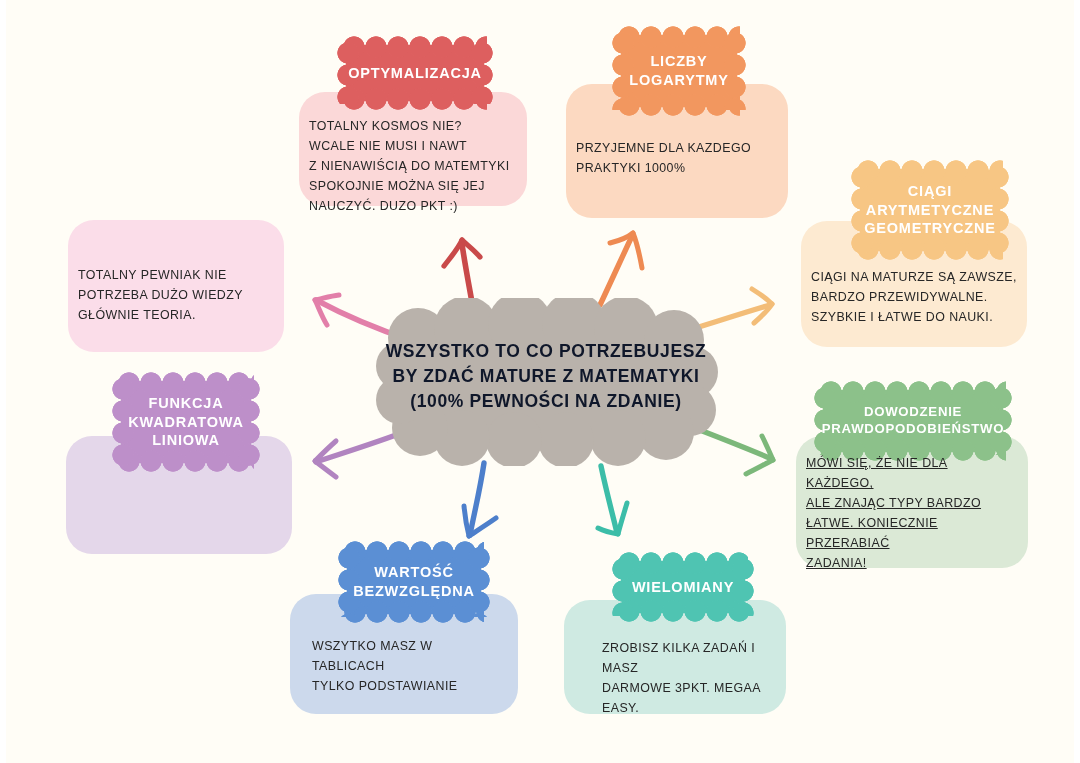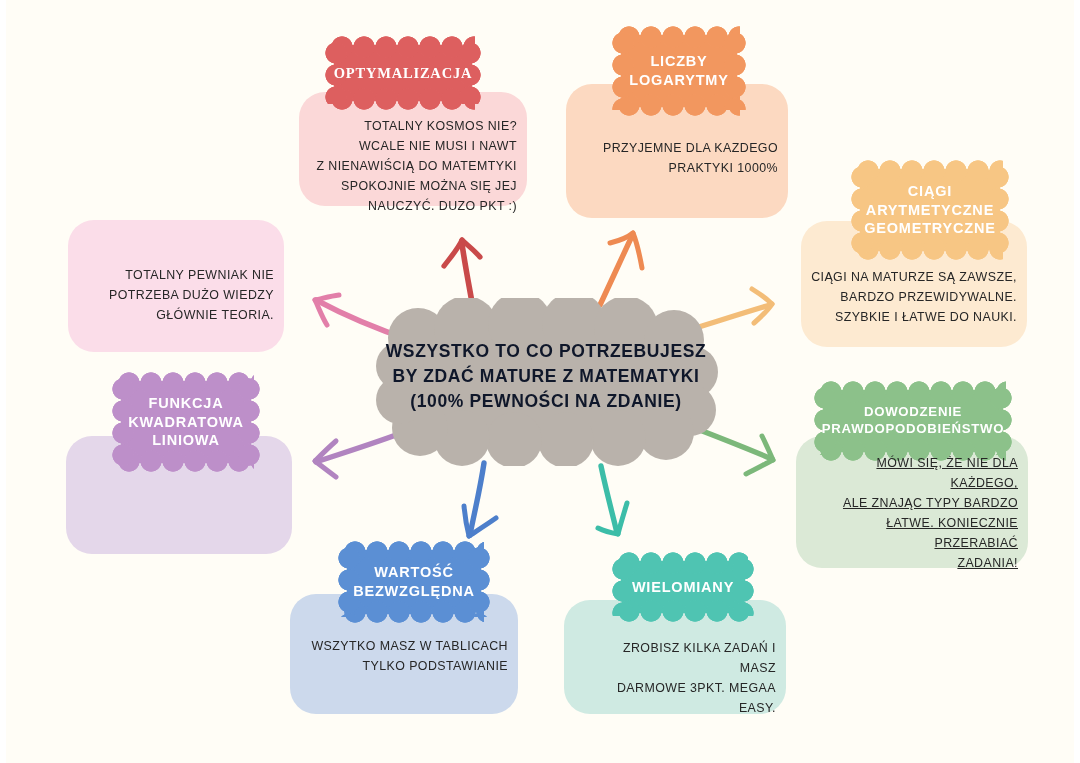--- a/index.html
+++ b/index.html
@@ -90,21 +90,21 @@
     background-size: 22px 22px;
     background-repeat: repeat-y;
   }
   .scallop .bumps-l { left: 0; }
   .scallop .bumps-r { right: 0; }
 
   .node .desc {
     position: absolute;
     left: 10px;
     right: 10px;
-    text-align: right;
+    text-align: left;
     color: #262626;
     font-size: 12.4px;
     line-height: 1.62;
     letter-spacing: 0.035em;
     white-space: pre-line;
     z-index: 2;
   }
 
   
   #center-node {
@@ -221,21 +221,21 @@
 
   <div class="node" style="left:62px; top:170px; width:216px; height:182px;">
     <div class="body" style="top:50px; width:216px; height:132px; background:#fbdde9;"></div>
     <div class="desc" style="top:95px;">TOTALNY PEWNIAK NIE
 POTRZEBA DUŻO WIEDZY
 GŁÓWNIE TEORIA.</div>
   </div>
 
   <div class="node" style="left:293px; top:36px; width:228px; height:170px;">
     <div class="body" style="top:56px; width:228px; height:114px; background:#fbd8d8;"></div>
-    <div class="head" style="left:26px; top:0px; width:156px; height:74px; color:#dd5f5f;font-family:Liberation Serif, serif;">
+    <div class="head" style="left:38px; top:0px; width:156px; height:74px; color:#dd5f5f;">
       <div class="scallop" style="color:#dd5f5f;">
         <div class="core" style="background:#dd5f5f;"></div>
         <div class="bumps-t"></div>
           <div class="bumps-b"></div>
         <div class="bumps-l"></div>
           <div class="bumps-r"></div>
       </div>
       <span class="headtext">OPTYMALIZACJA</span>
     </div>
     <div class="desc" style="top:80px;">TOTALNY KOSMOS NIE?
@@ -322,21 +322,21 @@
       <div class="scallop" style="color:#5b8fd4;">
         <div class="core" style="background:#5b8fd4;"></div>
         <div class="bumps-t"></div>
           <div class="bumps-b"></div>
         <div class="bumps-l"></div>
           <div class="bumps-r"></div>
       </div>
       <span class="headtext">WARTOŚĆ
 BEZWZGLĘDNA</span>
     </div>
-    <div class="desc" style="top:95px;">WSZYTKO MASZ W TABLICACH
+    <div class="desc" style="top:95px;margin-left:12px;">WSZYTKO MASZ W TABLICACH
 TYLKO PODSTAWIANIE</div>
   </div>
 
   <div class="node" style="left:60px; top:372px; width:226px; height:182px;">
     <div class="body" style="top:64px; width:226px; height:118px; background:#e4d7ea;"></div>
     <div class="head" style="left:46px; top:0px; width:148px; height:100px; color:#bd8fc9;">
       <div class="scallop" style="color:#bd8fc9;">
         <div class="core" style="background:#bd8fc9;"></div>
         <div class="bumps-t"></div>
           <div class="bumps-b"></div>

